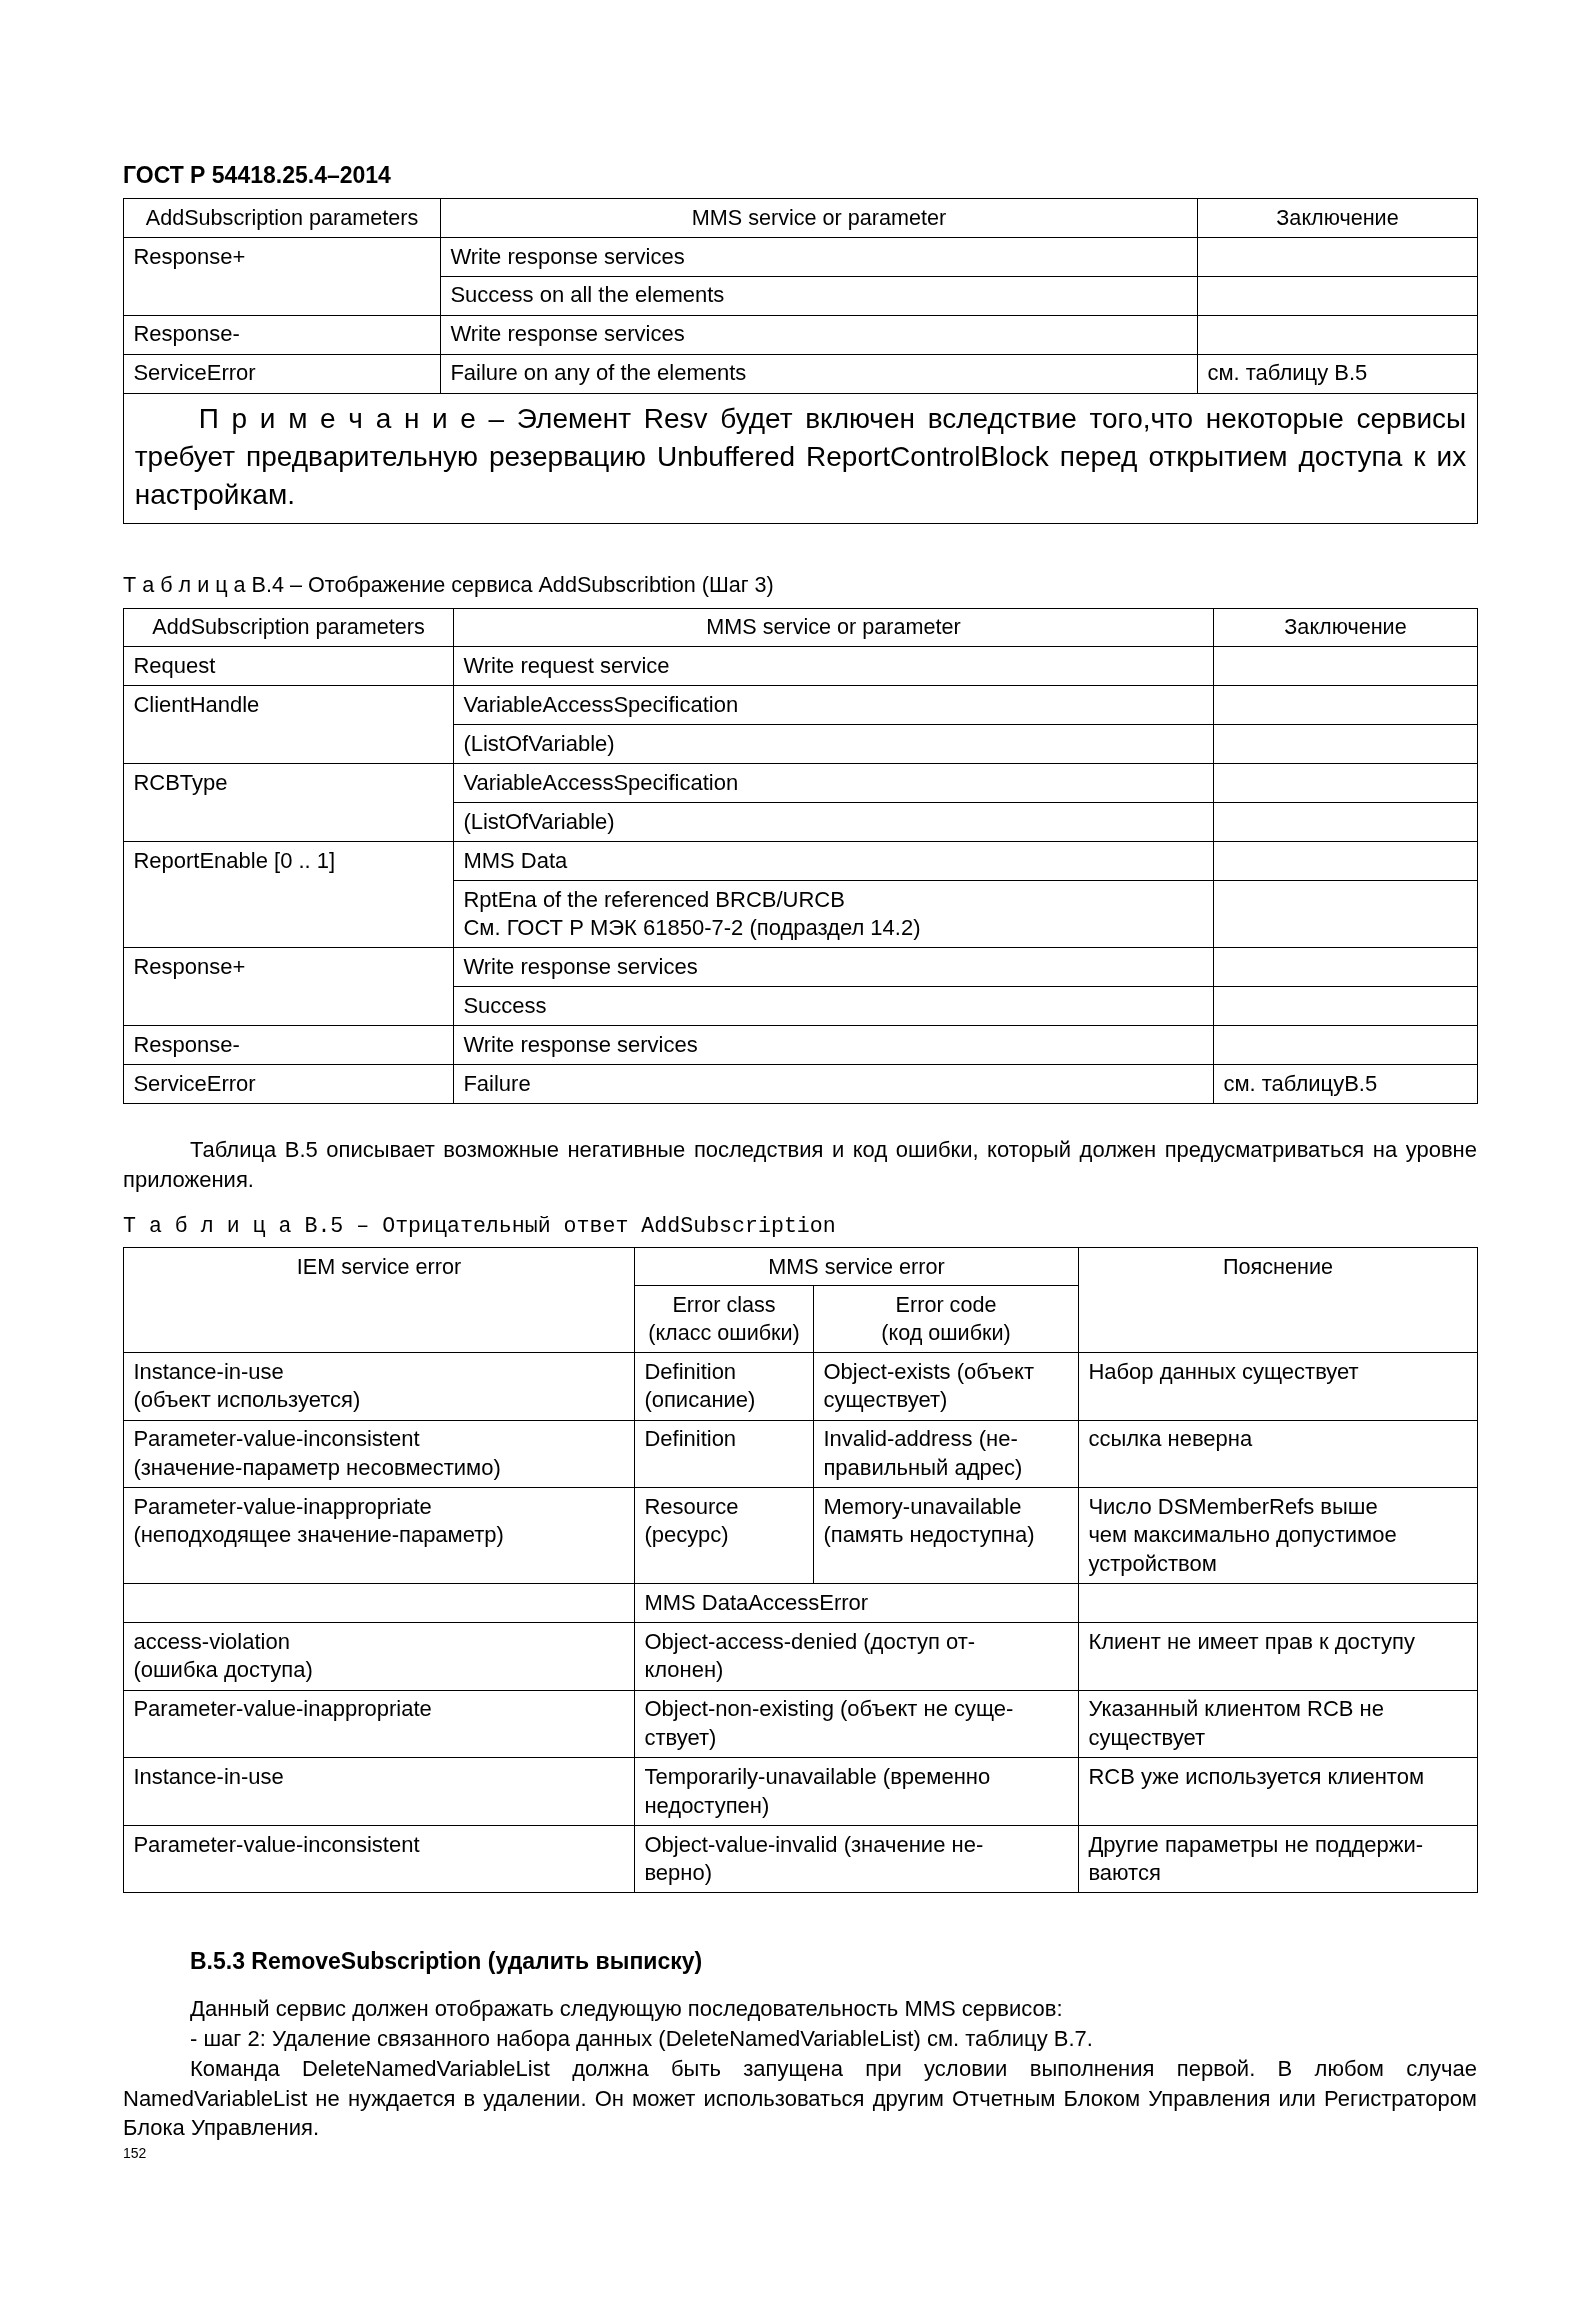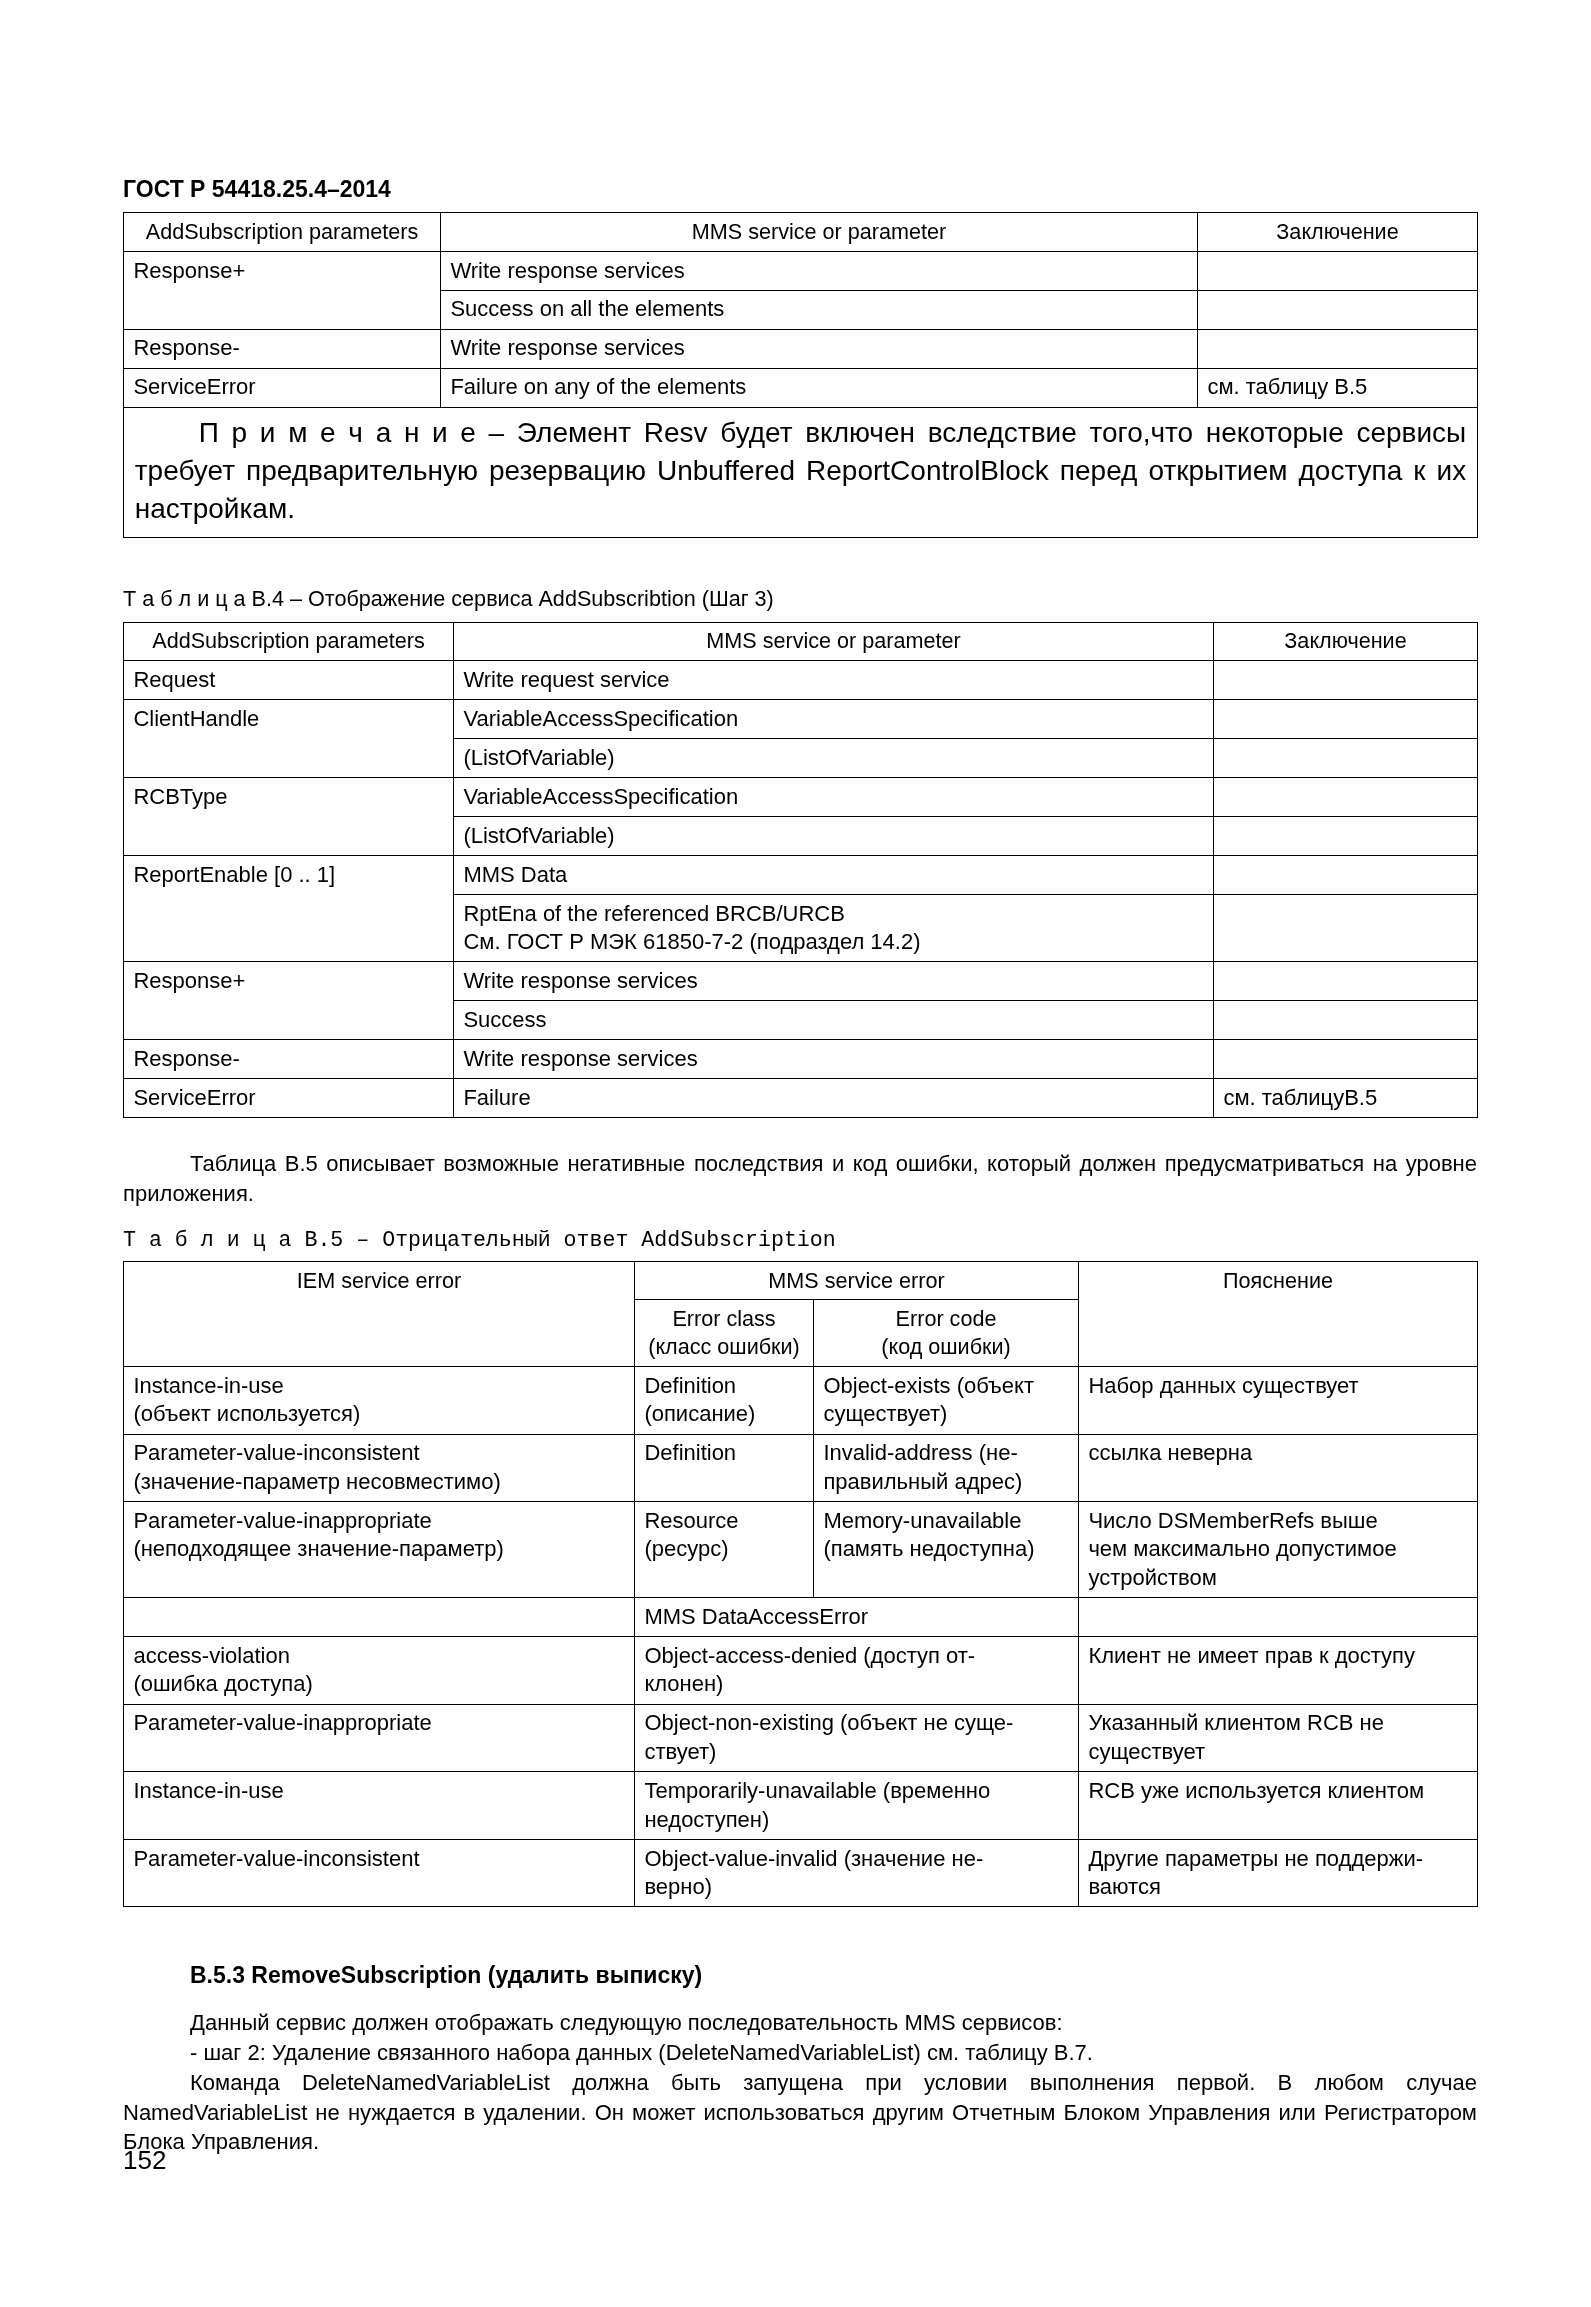--- a/index.html
+++ b/index.html
@@ -13,21 +13,21 @@
     height: 2307px;
     background: #ffffff;
     font-family: "Liberation Sans", sans-serif;
     color: #000;
     font-size: 22px;
     overflow: hidden;
   }
   .content {
     position: absolute;
     left: 123px;
-    top: 176px;
+    top: 162px;
     width: 1354px;
   }
   .doc-header {
     font-weight: bold;
     font-size: 23px;
   }
   .caption-italic {
     margin-top: 44px;
     font-style: italic;
     font-size: 21.6px;
@@ -85,21 +85,21 @@
     margin-top: 55px;
     font-weight: bold;
     font-size: 23px;
     text-indent: 67px;
   }
   .section-body { margin-top: 19px; }
   .page-number {
     position: absolute;
     left: 123px;
     top: 2145px;
-    font-size: 26px;
+    font-size: 14px;
   }
 </style>
 </head>
 <body>
 
 <div class="page">
   <div class="content">
 
     <div class="doc-header">ГОСТ Р 54418.25.4–2014</div>
 

